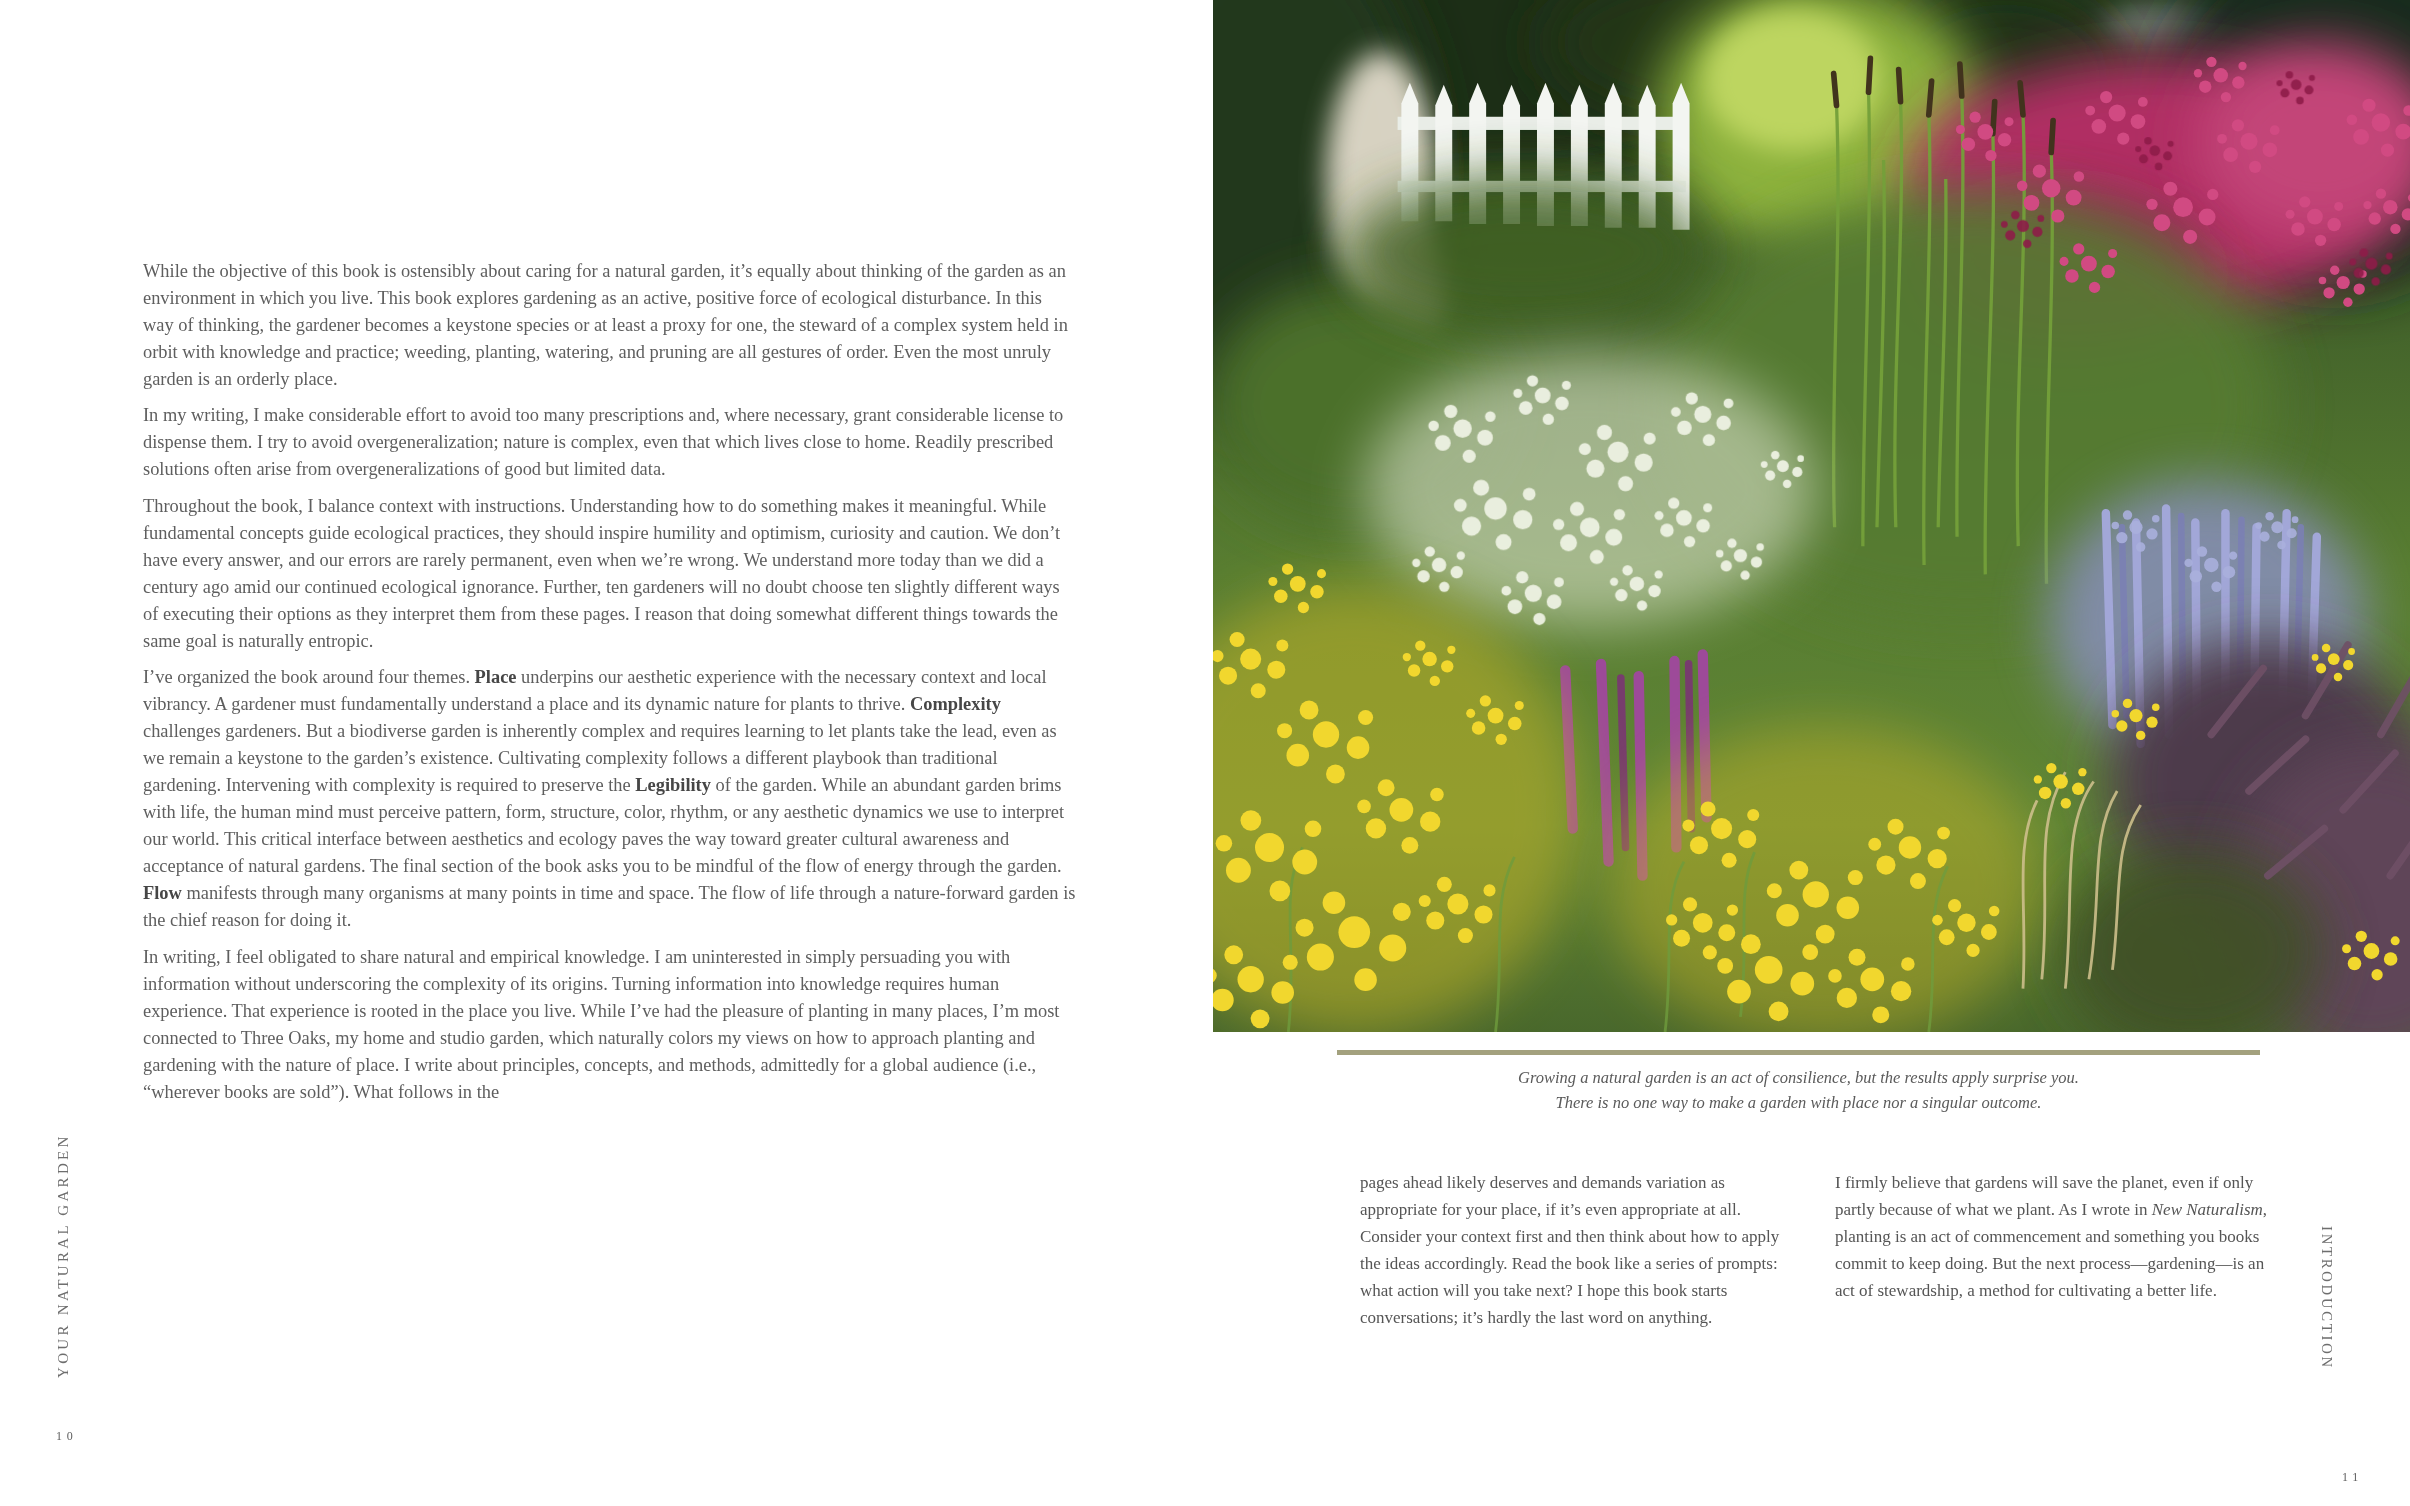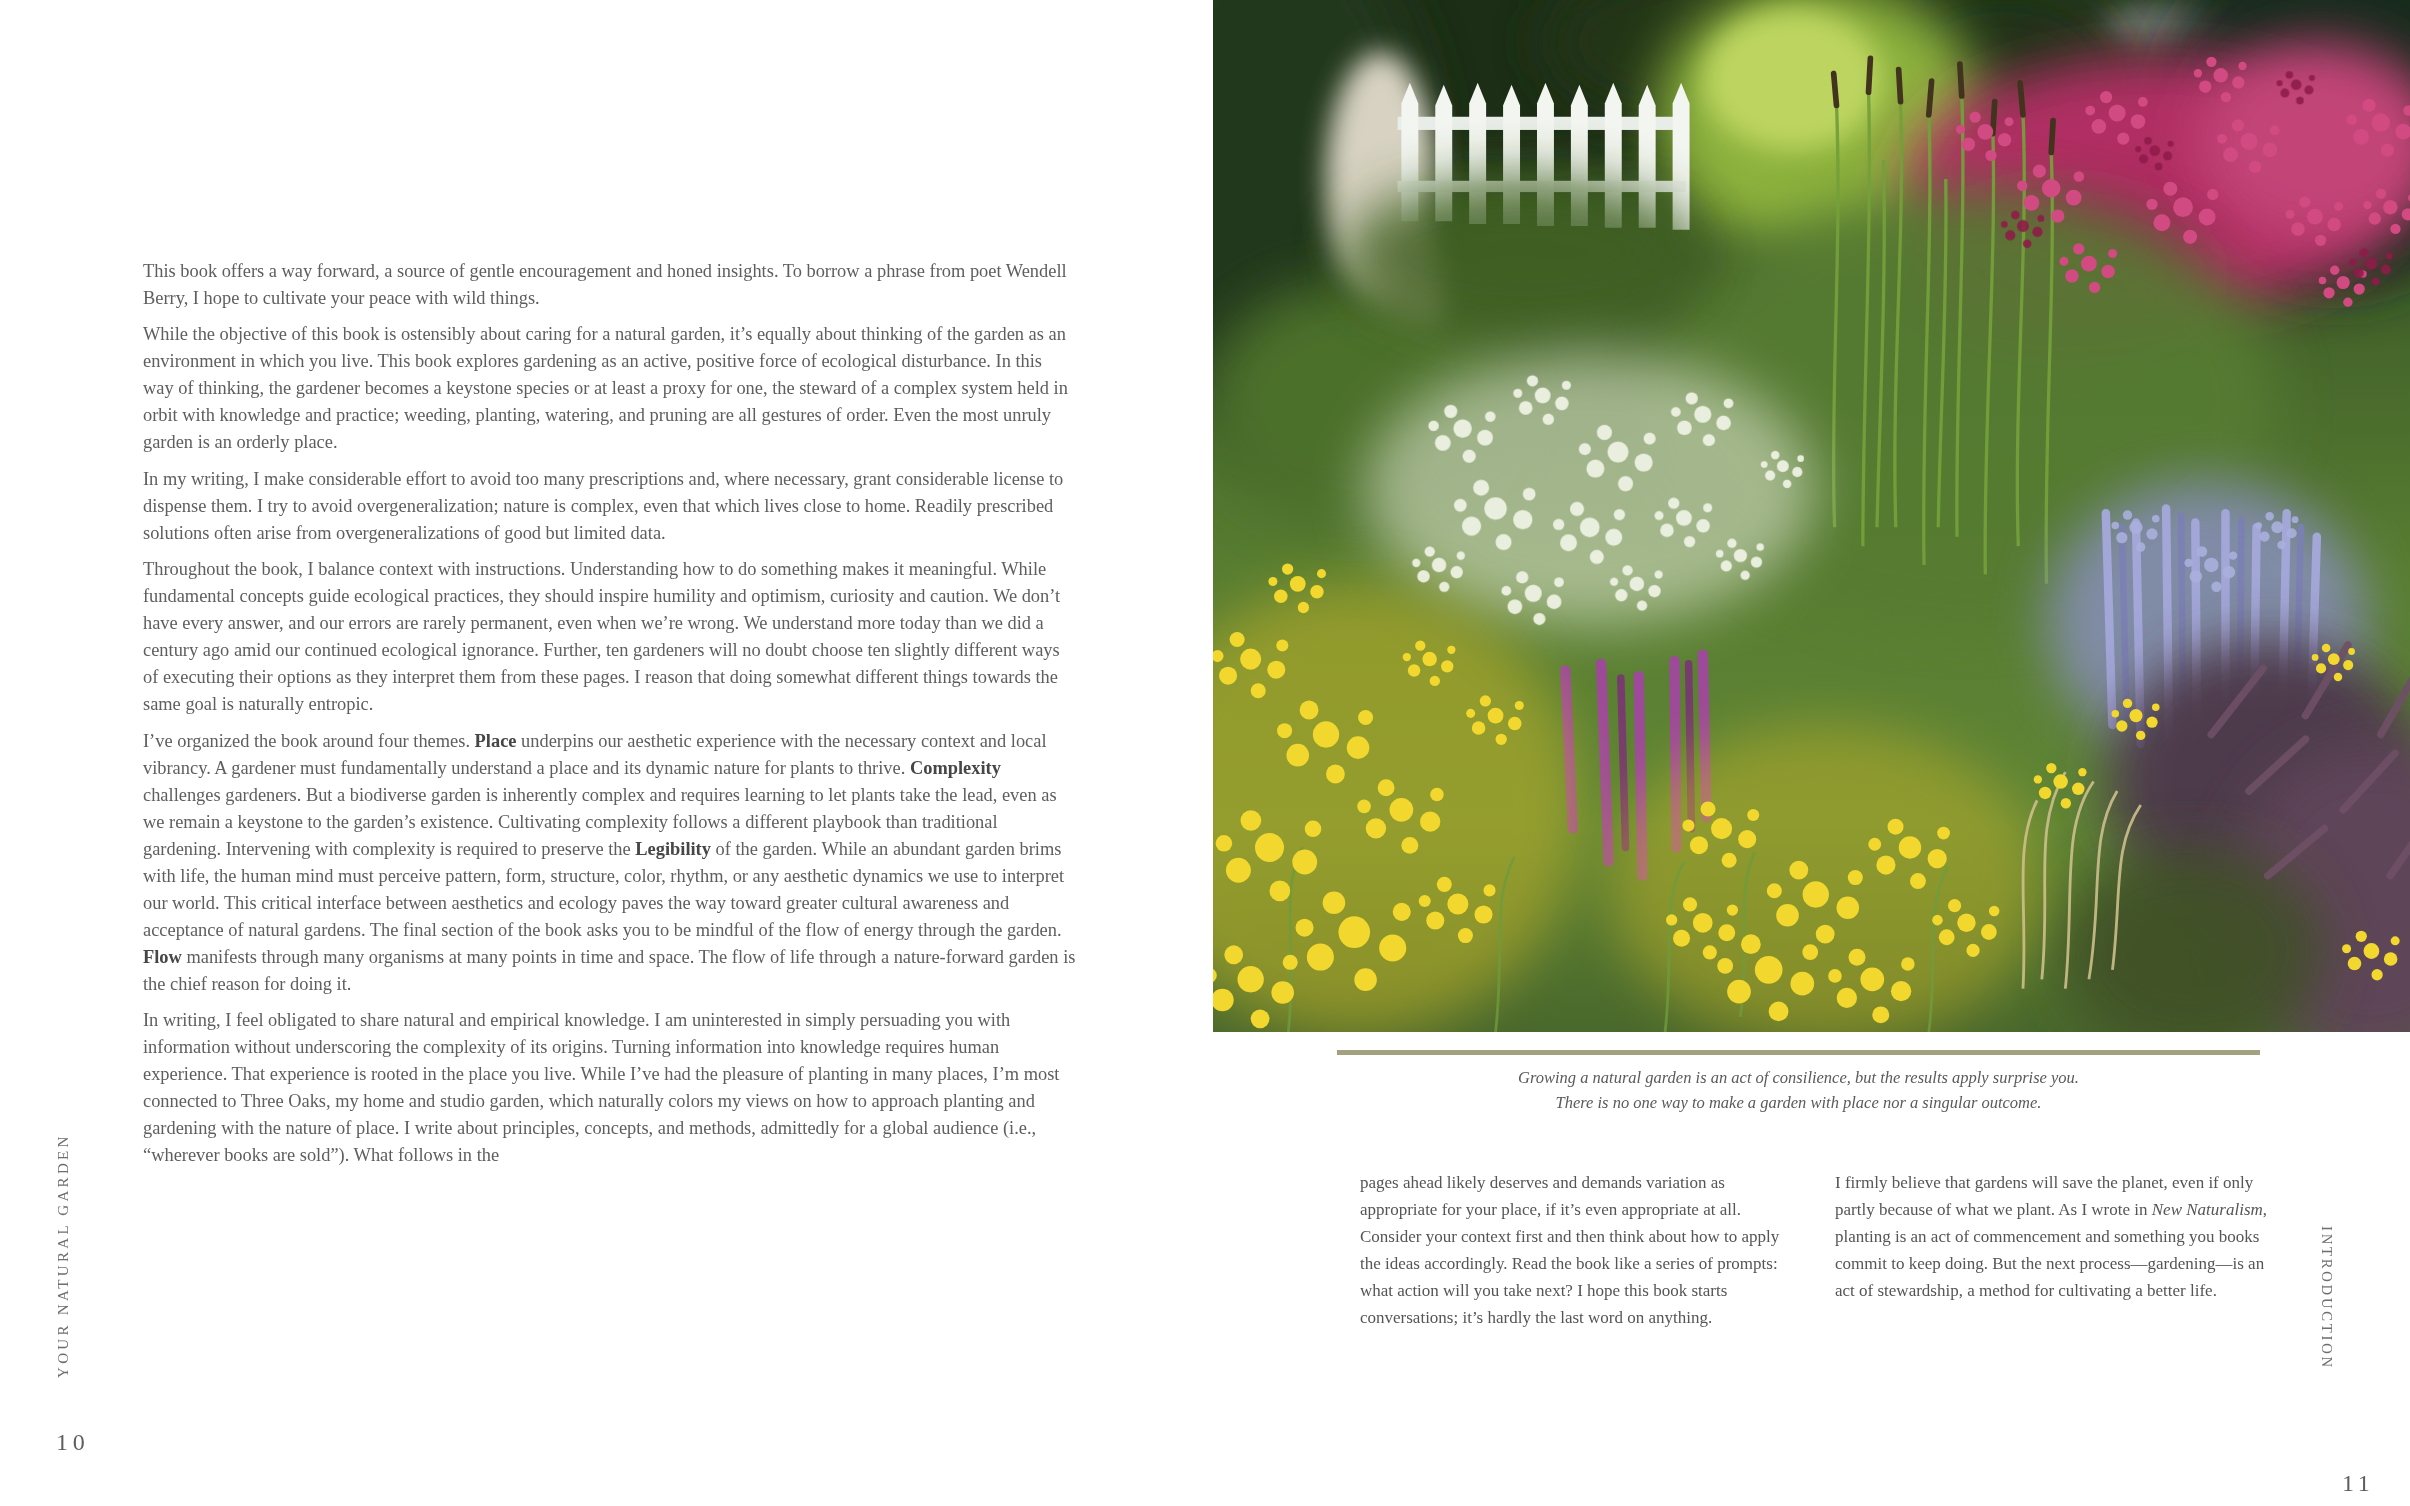--- a/index.html
+++ b/index.html
@@ -16,21 +16,21 @@
   .body-text p:last-child{margin-bottom:0;}
   strong.theme{font-weight:bold;color:#464646;}
 
   
   .vlabel{position:absolute;color:#6e6e6e;white-space:nowrap;}
   .vlabel-left{left:55px;top:1141px;height:237px;font-size:15px;letter-spacing:3.3px;
                writing-mode:vertical-rl;transform:rotate(180deg);}
   .vlabel-right{left:2318px;top:1226px;height:169px;font-size:14.6px;letter-spacing:2.8px;
                 writing-mode:vertical-rl;}
 
-  .pagenum{position:absolute;font-size:24px;letter-spacing:4.7px;color:#5e5e5e;}
+  .pagenum{position:absolute;font-size:12px;letter-spacing:4.7px;color:#5e5e5e;}
   .pagenum-left{left:56px;top:1429px;}
   .pagenum-right{left:2315px;top:1470px;margin-left:27px;}
 
   
   .photo{position:absolute;left:1213px;top:0;width:1198px;height:1032px;overflow:hidden;}
   .photo svg{width:100%;height:100%;display:block;}
 
   .caption-rule{position:absolute;left:1337px;top:1050px;width:923px;height:4.7px;background:#a3a17e;}
 
   .caption{position:absolute;left:1337px;top:1065px;width:923px;text-align:center;
@@ -41,21 +41,20 @@
   .col{width:434px;font-size:17px;line-height:27px;color:#555555;text-align:left;}
 </style>
 </head>
 <body>
 
 <div class="spread">
 
   <div>
 
     <div class="body-text">
-      <p>This book offers a way forward, a source of gentle encouragement and honed insights. To borrow a phrase from poet Wendell Berry, I hope to cultivate your peace with wild things.</p>
       <p>While the objective of this book is ostensibly about caring for a natural garden, it’s equally about thinking of the garden as an environment in which you live. This book explores gardening as an active, positive force of ecological disturbance. In this way of thinking, the gardener becomes a keystone species or at least a proxy for one, the steward of a complex system held in orbit with knowledge and practice; weeding, planting, watering, and pruning are all gestures of order. Even the most unruly garden is an orderly place.</p>
       <p>In my writing, I make considerable effort to avoid too many prescriptions and, where necessary, grant considerable license to dispense them. I try to avoid overgeneralization; nature is complex, even that which lives close to home. Readily prescribed solutions often arise from overgeneralizations of good but limited data.</p>
       <p>Throughout the book, I balance context with instructions. Understanding how to do something makes it meaningful. While fundamental concepts guide ecological practices, they should inspire humility and optimism, curiosity and caution. We don’t have every answer, and our errors are rarely permanent, even when we’re wrong. We understand more today than we did a century ago amid our continued ecological ignorance. Further, ten gardeners will no doubt choose ten slightly different ways of executing their options as they interpret them from these pages. I reason that doing somewhat different things towards the same goal is naturally entropic.</p>
       <p><span>I’ve organized the book around four themes. </span><strong class="theme">Place</strong><span> underpins our aesthetic experience with the necessary context and local vibrancy. A gardener must fundamentally understand a place and its dynamic nature for plants to thrive. </span><strong class="theme">Complexity</strong><span> challenges gardeners. But a biodiverse garden is inherently complex and requires learning to let plants take the lead, even as we remain a keystone to the garden’s existence. Cultivating complexity follows a different playbook than traditional gardening. Intervening with complexity is required to preserve the </span><strong class="theme">Legibility</strong><span> of the garden. While an abundant garden brims with life, the human mind must perceive pattern, form, structure, color, rhythm, or any aesthetic dynamics we use to interpret our world. This critical interface between aesthetics and ecology paves the way toward greater cultural awareness and acceptance of natural gardens. The final section of the book asks you to be mindful of the flow of energy through the garden. </span><strong class="theme">Flow</strong><span> manifests through many organisms at many points in time and space. The flow of life through a nature-forward garden is the chief reason for doing it.</span></p>
       <p>In writing, I feel obligated to share natural and empirical knowledge. I am uninterested in simply persuading you with information without underscoring the complexity of its origins. Turning information into knowledge requires human experience. That experience is rooted in the place you live. While I’ve had the pleasure of planting in many places, I’m most connected to Three Oaks, my home and studio garden, which naturally colors my views on how to approach planting and gardening with the nature of place. I write about principles, concepts, and methods, admittedly for a global audience (i.e., “wherever books are sold”). What follows in the</p>
     </div>
 
     <div class="vlabel vlabel-left">YOUR NATURAL GARDEN</div>
     <div class="pagenum pagenum-left">10</div>
   </div>

